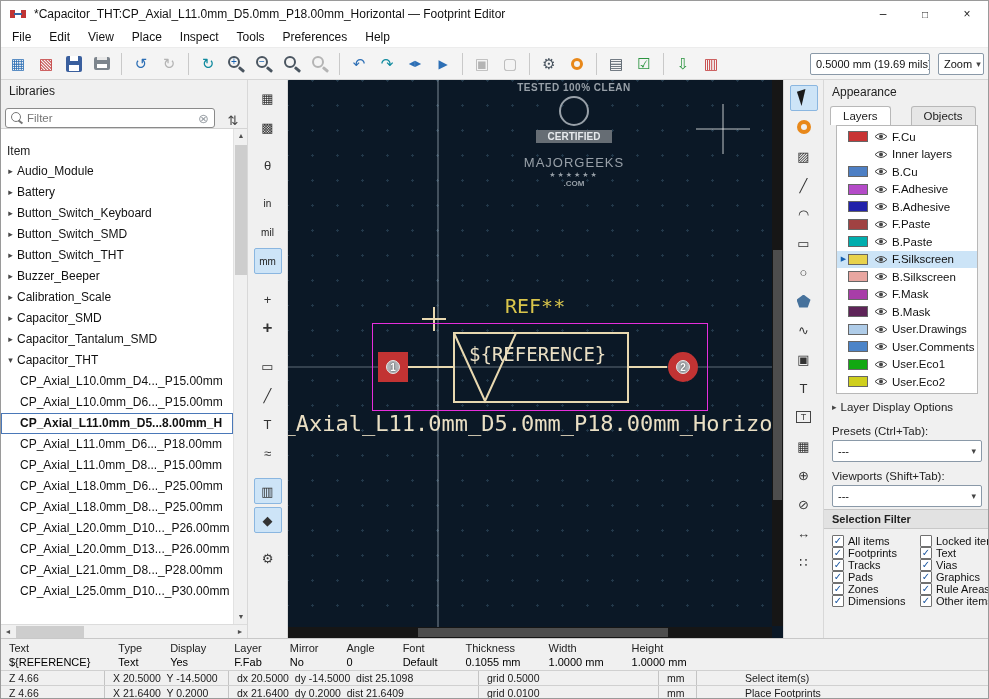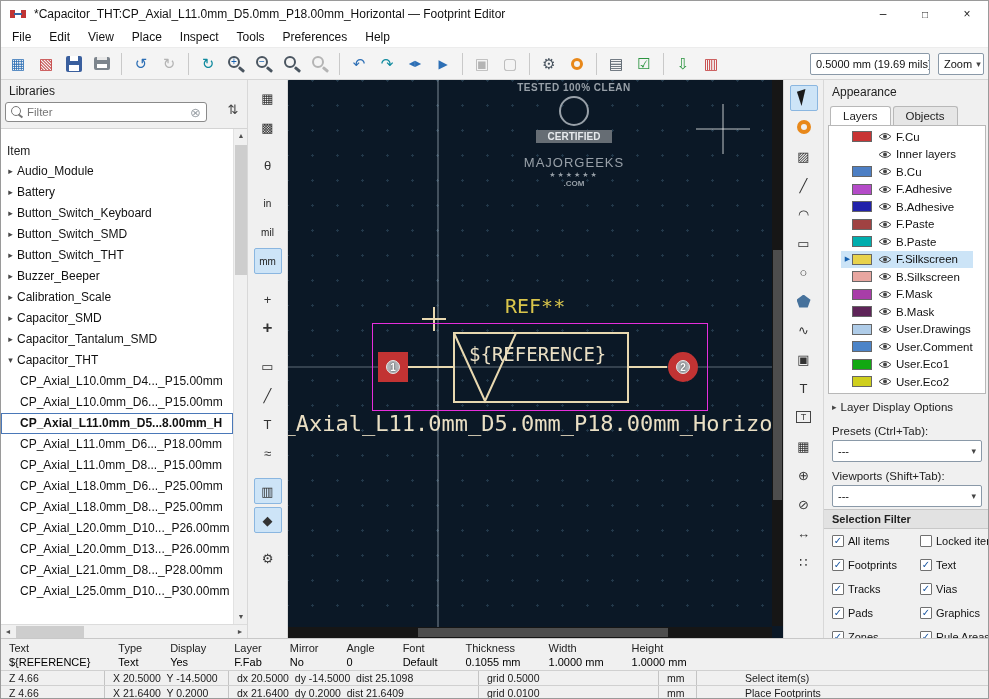--- a/index.html
+++ b/index.html
@@ -41,21 +41,21 @@
   .combo .combo-arrow{font-size:9px;color:#444;margin-left:4px}
   #grid-combo{width:120px;margin-left:auto;flex:0 0 auto}
   #zoom-combo{width:46px;flex:0 0 auto;margin-left:6px}
 
   
   #main{position:absolute;top:79px;left:0;width:989px;height:558px;display:flex}
 
   
   #libraries{width:247px;background:#f0f0f0;border-right:1px solid #d8d8d8;display:flex;flex-direction:column}
   .lib-header{height:22px;font-size:12px;color:#222;padding:4px 8px}
-  .filter-row{height:26px;display:flex;align-items:flex-start;padding:0 4px;gap:16px}
+  .filter-row{height:26px;display:flex;align-items:flex-end;padding:0 4px;gap:8px}
   .filter-box{flex:1;height:20px;background:#fff;border:1px solid#8a8a8a;border-radius:3px;display:flex;align-items:center;padding:0 5px;gap:4px}
   .mini-mag{position:relative;width:12px;height:12px;flex:0 0 auto}
   .mini-mag::before{content:"";position:absolute;left:0;top:0;width:8px;height:8px;border:1.5px solid #777;border-radius:50%}
   .mini-mag::after{content:"";position:absolute;width:5px;height:2px;background:#777;right:0;bottom:1px;transform:rotate(40deg)}
   .filter-input{flex:1;border:none;outline:none;background:transparent;font-size:11.5px;color:#222;min-width:0;font-family:inherit}
   .clear-btn{color:#9aa0a6;font-size:13px;line-height:13px}
   .sort-btn{width:20px;text-align:center;color:#444;font-size:13px}
   .tree-area{flex:1;position:relative;background:#fff;border-top:1px solid #d4d4d4;overflow:hidden}
   .tree-rows{position:absolute;left:0;top:0;right:14px;bottom:0;overflow:hidden;padding-top:12px}
   .tree-header{height:20px;line-height:20px;font-size:12px;color:#222;padding-left:6px}
@@ -107,37 +107,37 @@
   .wm-stars{font-size:7px;letter-spacing:2px}
   .wm-domain{font-size:8px;font-weight:bold}
   .cv-scroll-v{position:absolute;right:0;top:0;width:11px;height:546px;background:#161616;z-index:7}
   .cv-scroll-v .thumb{position:absolute;left:1px;width:9px;top:170px;height:250px;background:#4d4d4d}
   .cv-scroll-h{position:absolute;left:0;bottom:0;height:11px;width:484px;background:#161616;z-index:7}
   .cv-scroll-h .thumb{position:absolute;top:1px;height:9px;left:130px;width:250px;background:#4d4d4d}
 
   
   #appearance{flex:1;background:#f0f0f0;border-left:1px solid #d8d8d8;overflow:hidden;font-size:11.5px}
   .panel-title{padding:5px 8px;font-size:12px;color:#222}
-  .tabs{display:flex;padding:2px 6px 0;gap:2px}
+  .tabs{display:flex;padding:2px 6px 0;gap:20px}
   .tab{padding:3px 12px;font-size:11.5px;color:#222;border:1px solid #b8b8b8;border-bottom:none;background:#e6e6e6;border-radius:3px 3px 0 0}
   .tab.active{background:#fff}
-  .layers-card{background:#fff;border:1px solid #b8b8b8;margin:0 4px;padding:2px 12px}
+  .layers-card{background:#fff;border:1px solid #b8b8b8;margin:0 12px;padding:2px 0}
   .layer-row{height:17.5px;display:flex;align-items:center;padding-left:2px;overflow:hidden}
   .layer-row.selected{background:#cce4f7}
   .lcaret{width:9px;font-size:7px;color:#1560b0;text-align:center;flex:0 0 auto}
   .swatch{width:20px;height:11px;border:1px solid #666;margin-right:4px;flex:0 0 auto}
   .swatch.noswatch{visibility:hidden}
   .eye{width:17px;display:flex;justify-content:center;margin-right:3px;flex:0 0 auto}
   .lname{font-size:11.5px;color:#111;white-space:nowrap}
   .ldo-row{display:flex;align-items:center;gap:4px;padding:7px 8px 4px;color:#222}
   .ldo-caret{font-size:9px;color:#444}
   .preset-label{padding:8px 8px 3px;color:#222}
   .combo.full{margin:0 8px}
   .sf-title{margin-top:2px;background:#e2e2e2;border-top:1px solid #c8c8c8;border-bottom:1px solid #c8c8c8;padding:3px 8px;font-weight:bold;font-size:11px;color:#222}
-  .sf-grid{display:grid;grid-template-columns:88px 1fr;padding:6px 0 0 8px;row-gap:12px;overflow:hidden}
+  .sf-grid{display:grid;grid-template-columns:88px 1fr;padding:6px 0 0 8px;row-gap:0;overflow:hidden}
   .sf-item{display:flex;align-items:center;gap:4px;white-space:nowrap;overflow:hidden}
   .cb{width:12px;height:12px;border:1px solid #707070;background:#fff;flex:0 0 auto;display:flex;align-items:center;justify-content:center;border-radius:1px}
   .cb.checked::after{content:"✓";font-size:10px;line-height:10px;color:#16539e;font-weight:bold}
   .sf-label{font-size:11px;color:#111}
 
   
   #propbar{position:absolute;top:637px;left:0;width:989px;height:32px;background:#f0f0f0;border-top:1px solid #c8c8c8;display:flex;align-items:flex-start;padding:3px 0 0 8px;overflow:hidden}
   .prop-col{margin-right:28px;flex:0 0 auto}
   .prop-label{font-size:11px;color:#222}
   .prop-value{font-size:11px;color:#000;margin-top:2px;white-space:nowrap}

